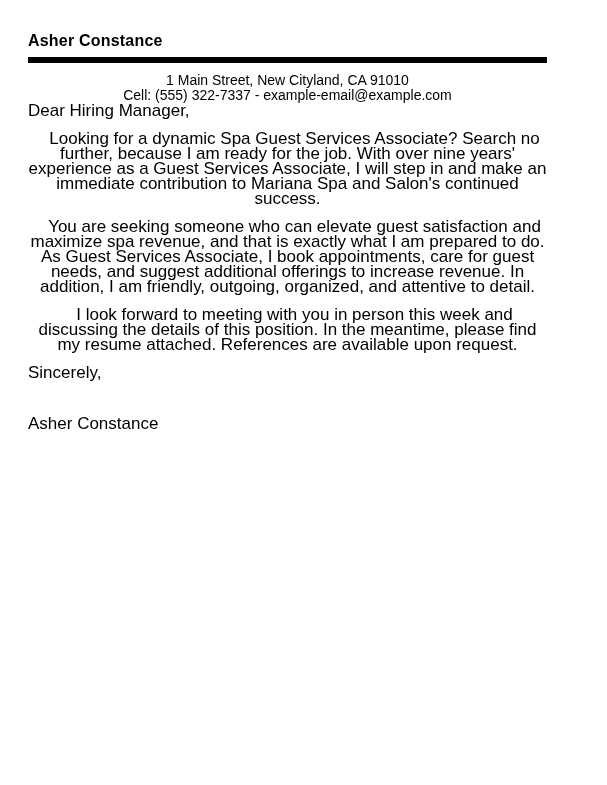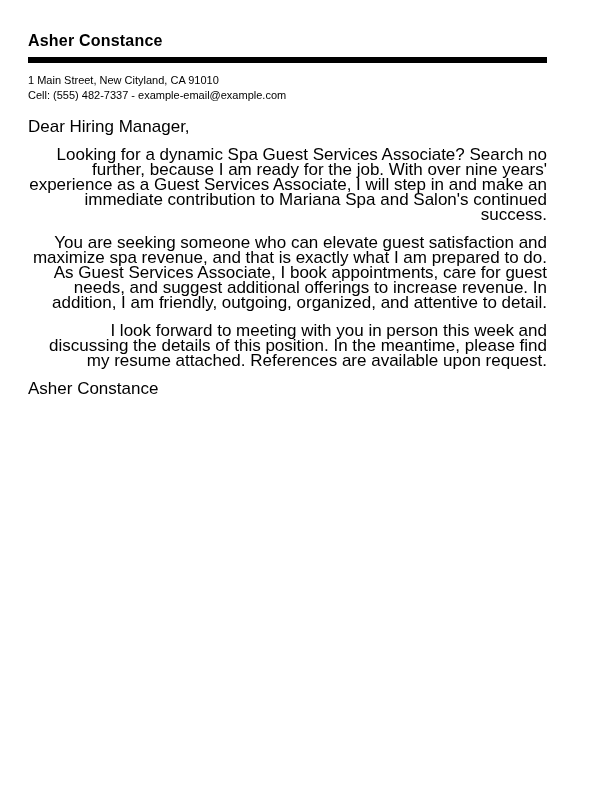--- a/index.html
+++ b/index.html
@@ -33,39 +33,38 @@
   }
 
   .header-rule {
     width: 100%;
     height: 6px;
     background: #000000;
     margin-bottom: 10px;
   }
 
   .contact-block {
-    text-align: left;
-    font-size: 11px;
+    text-align: center;
+    font-size: 14px;
     line-height: 15px;
-    margin-bottom: 16px;
   }
 
   .letter-body {
     font-size: 17px;
     line-height: 15px;
   }
 
   .salutation {
     margin-bottom: 13px;
   }
 
   .body-paragraph {
     text-indent: 14px;
     margin-bottom: 13px;
-    text-align: right;
+    text-align: center;
   }
 
   .closing {
     margin-top: 2px;
     margin-bottom: 36px;
   }
 
   .signature-name {
     margin-bottom: 0;
   }
@@ -75,31 +74,32 @@
 
 <div class="page">
 
   <div class="letter-header">
     <div class="applicant-name">Asher Constance</div>
     <div class="header-rule"></div>
   </div>
 
   <div class="contact-block">
     <div>1 Main Street, New Cityland, CA 91010</div>
-    <div>Cell: (555) 482-7337 - example-email@example.com</div>
+    <div>Cell: (555) 322-7337 - example-email@example.com</div>
   </div>
 
   <div class="letter-body">
 
     <div class="salutation">Dear Hiring Manager,</div>
 
     <p class="body-paragraph">Looking for a dynamic Spa Guest Services Associate? Search no further, because I am ready for the job. With over nine years' experience as a Guest Services Associate, I will step in and make an immediate contribution to Mariana Spa and Salon's continued success.</p>
 
     <p class="body-paragraph">You are seeking someone who can elevate guest satisfaction and maximize spa revenue, and that is exactly what I am prepared to do. As Guest Services Associate, I book appointments, care for guest needs, and suggest additional offerings to increase revenue. In addition, I am friendly, outgoing, organized, and attentive to detail.</p>
 
     <p class="body-paragraph">I look forward to meeting with you in person this week and discussing the details of this position. In the meantime, please find my resume attached. References are available upon request.</p>
 
+    <div class="closing">Sincerely,</div>
 
     <div class="signature-name">Asher Constance</div>
 
   </div>
 
 </div>
 
 </body></html>

